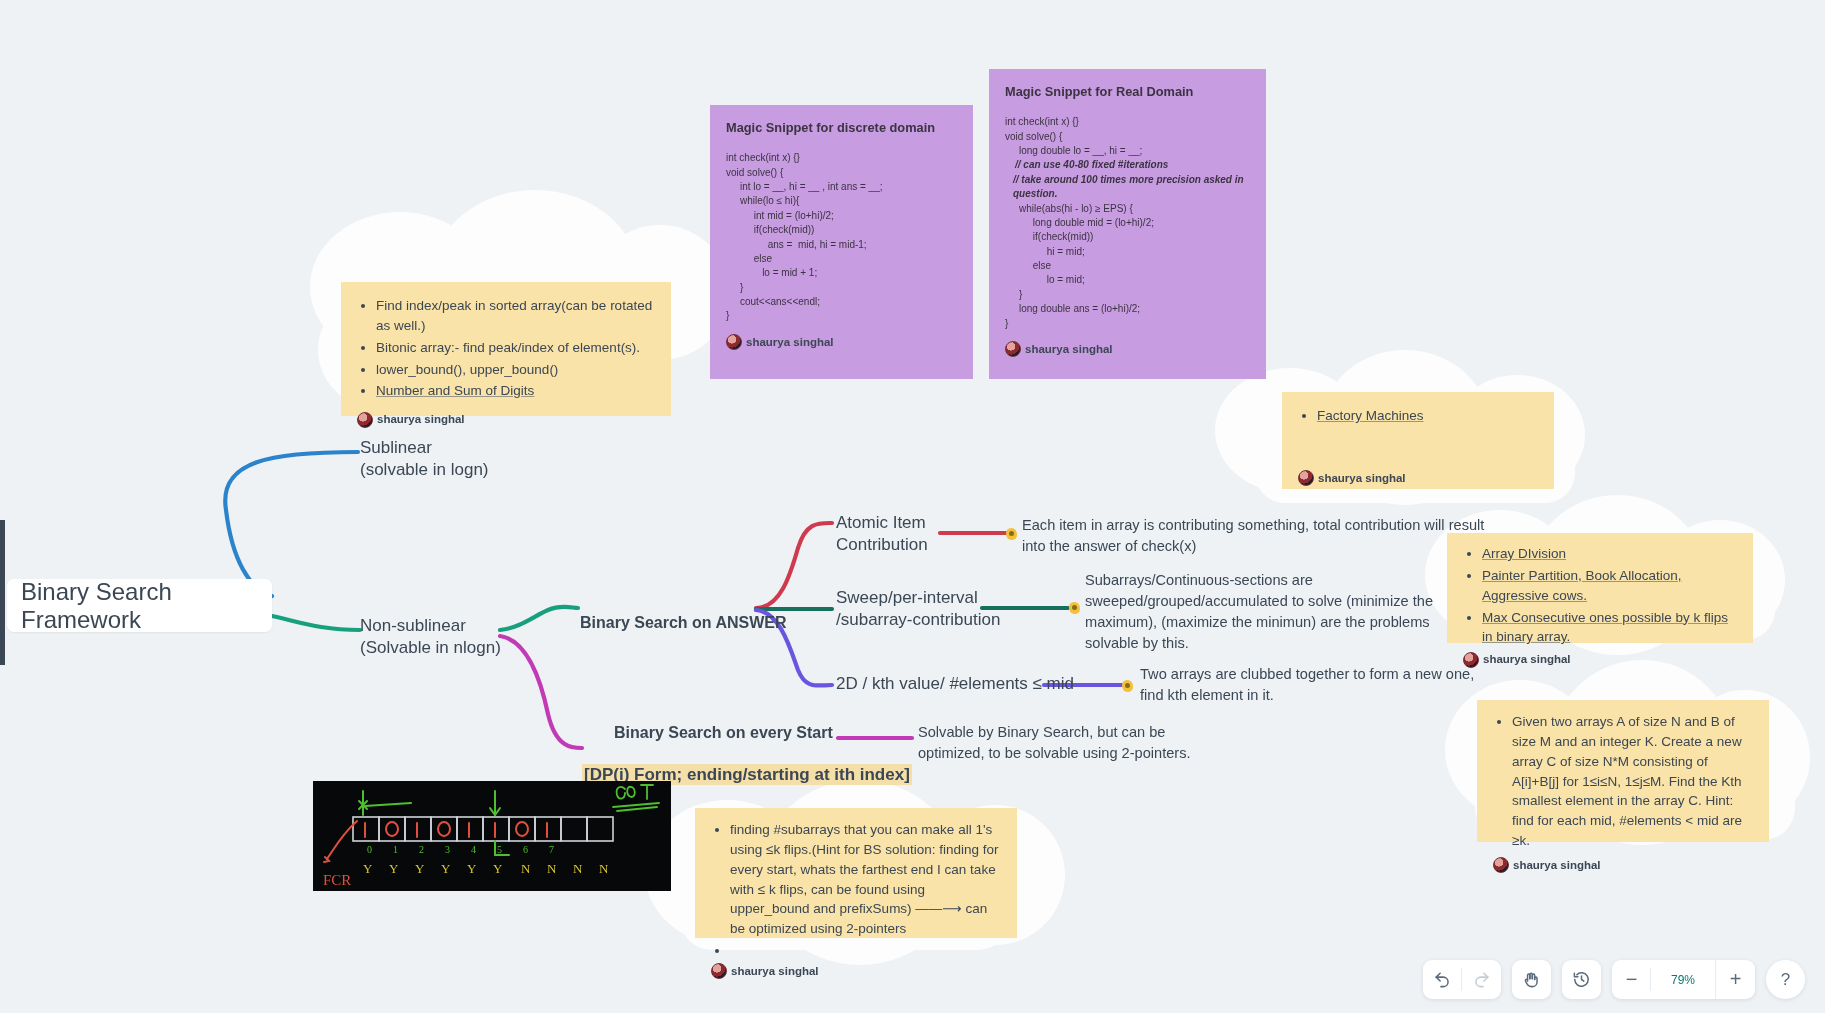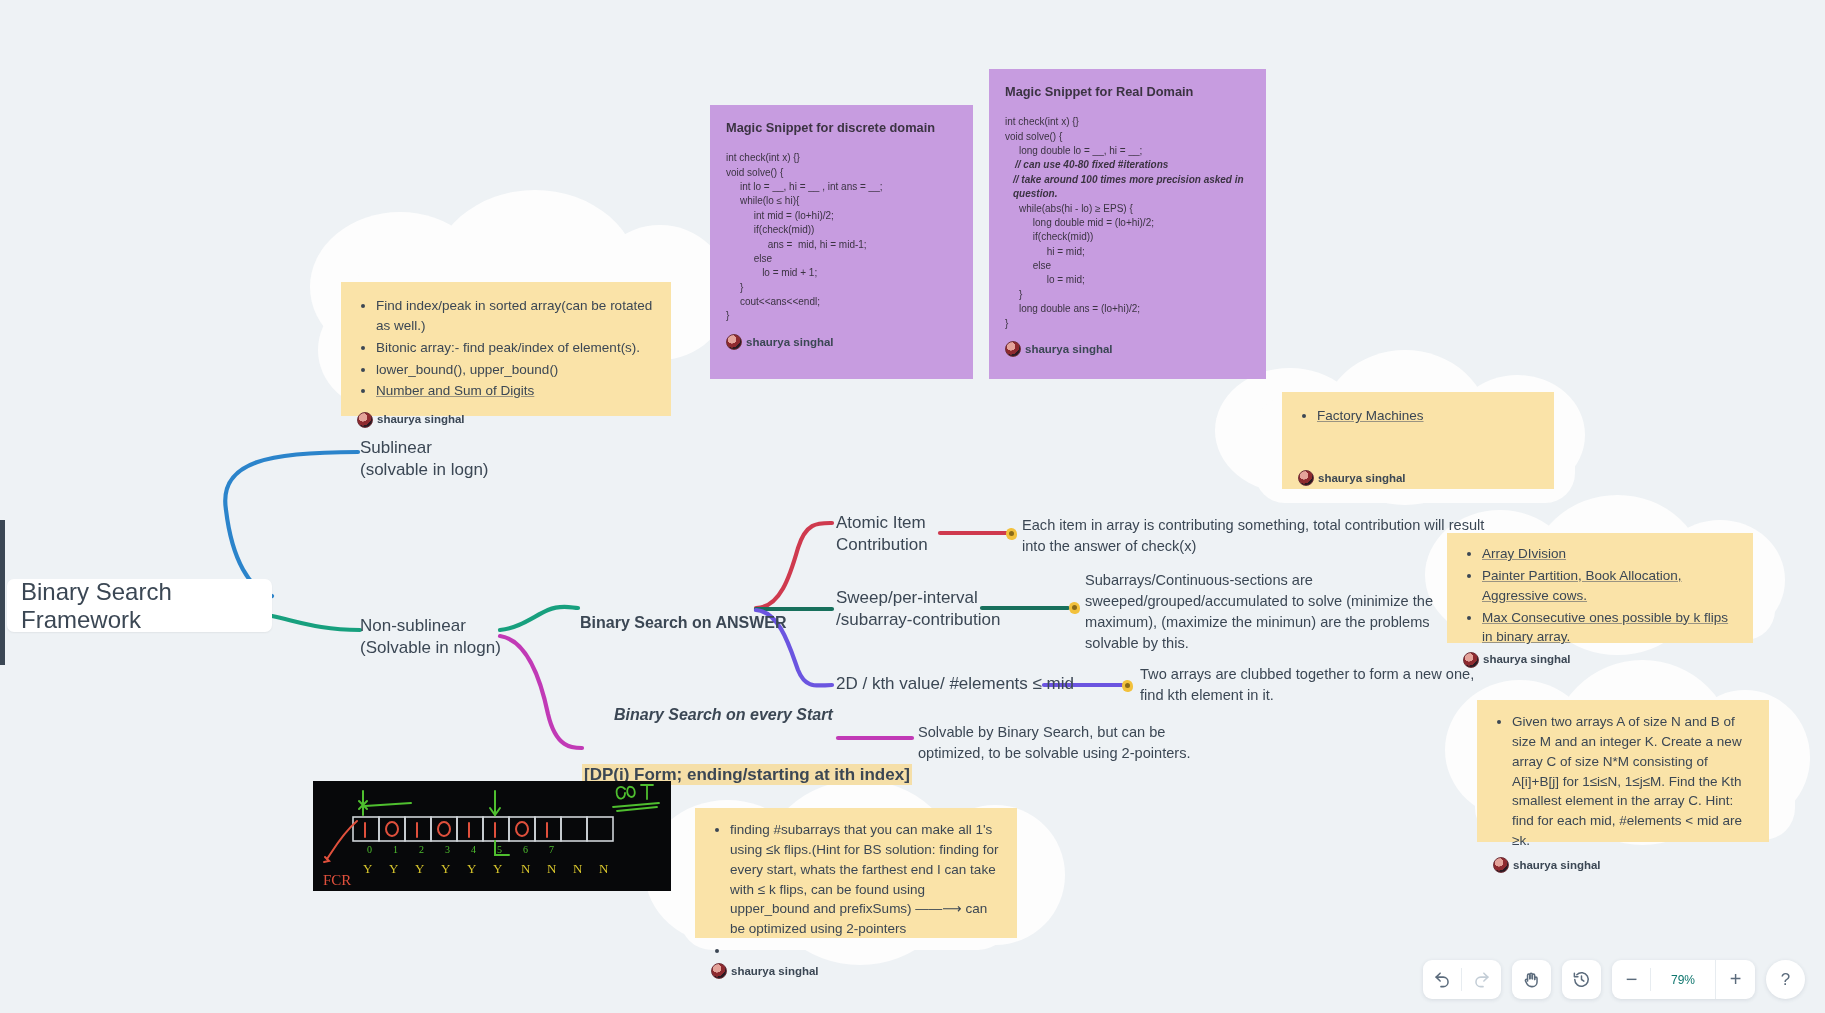--- a/index.html
+++ b/index.html
@@ -234,21 +234,21 @@
   <div class="branch-label" style="left:360px;top:437px;">Sublinear
 (solvable in logn)</div>
   <div class="branch-label" style="left:360px;top:615px;">Non-sublinear
 (Solvable in nlogn)</div>
   <div class="branch-label bold" style="left:580px;top:612px;">Binary Search on ANSWER</div>
   <div class="branch-label" style="left:836px;top:512px;">Atomic Item
 Contribution</div>
   <div class="branch-label" style="left:836px;top:587px;">Sweep/per-interval
 /subarray-contribution</div>
   <div class="branch-label" style="left:836px;top:673px;">2D / kth value/ #elements ≤ mid</div>
-  <div class="branch-label bold" style="left:614px;top:704px;font-style:italic;">Binary Search on every Start</div>
+  <div class="branch-label bold" style="left:614px;top:722px;">Binary Search on every Start</div>
   <div class="branch-label" style="left:582px;top:742px;">
     <span class="hl-yellow">[DP(i) Form; ending/starting at ith index]</span>
   </div>
 
   <div class="idea-icon" style="left:1006px;top:528px;">
       <i></i>
     </div>
   <div class="callout" style="left:1022px;top:515px;width:475px;">Each item in array is contributing something, total contribution will result into the answer of check(x)</div>
 
   <div class="idea-icon" style="left:1069px;top:602px;">

